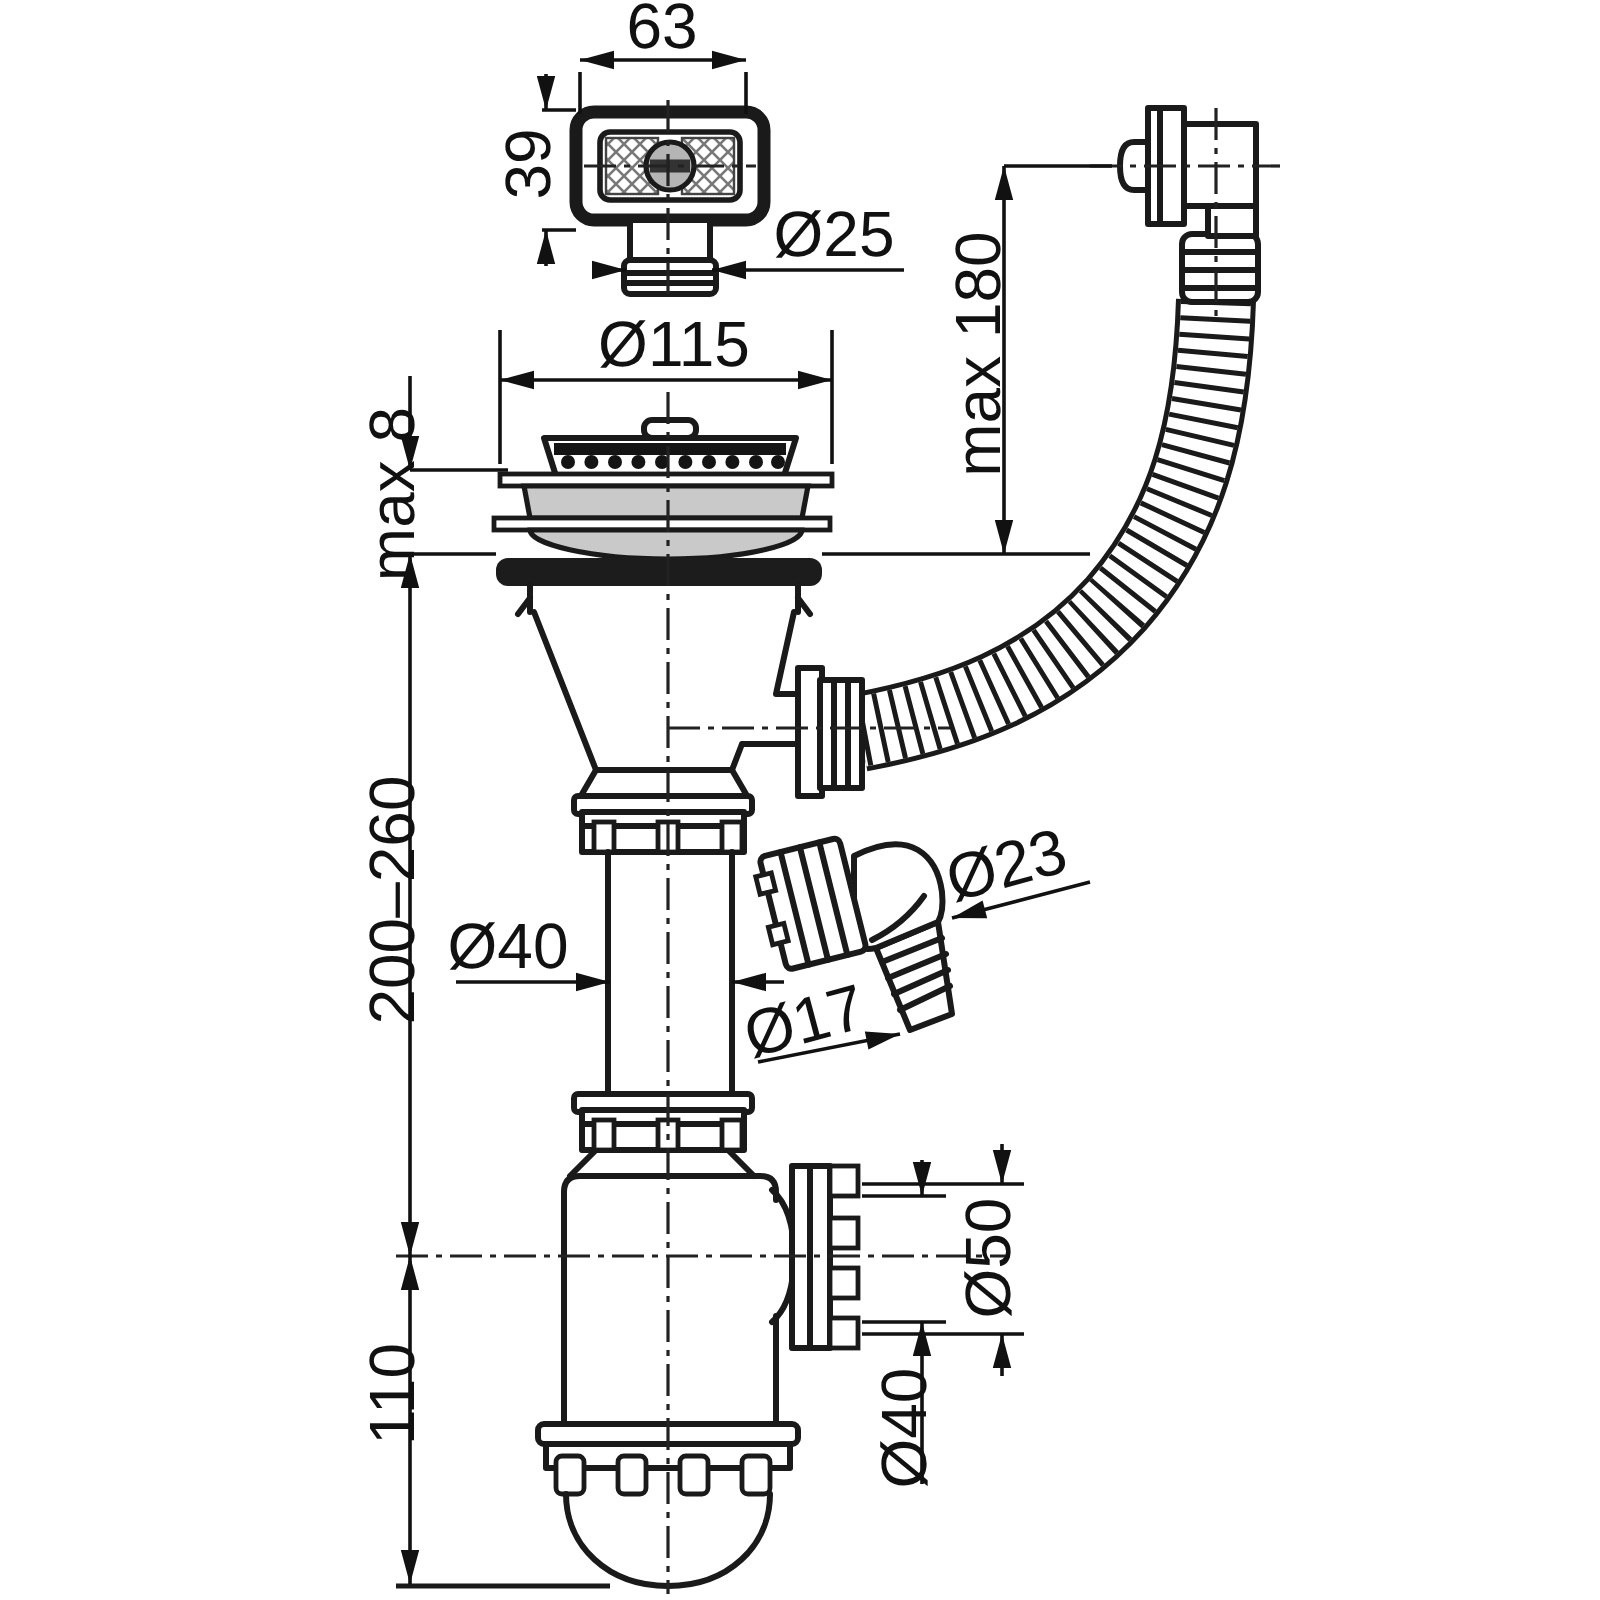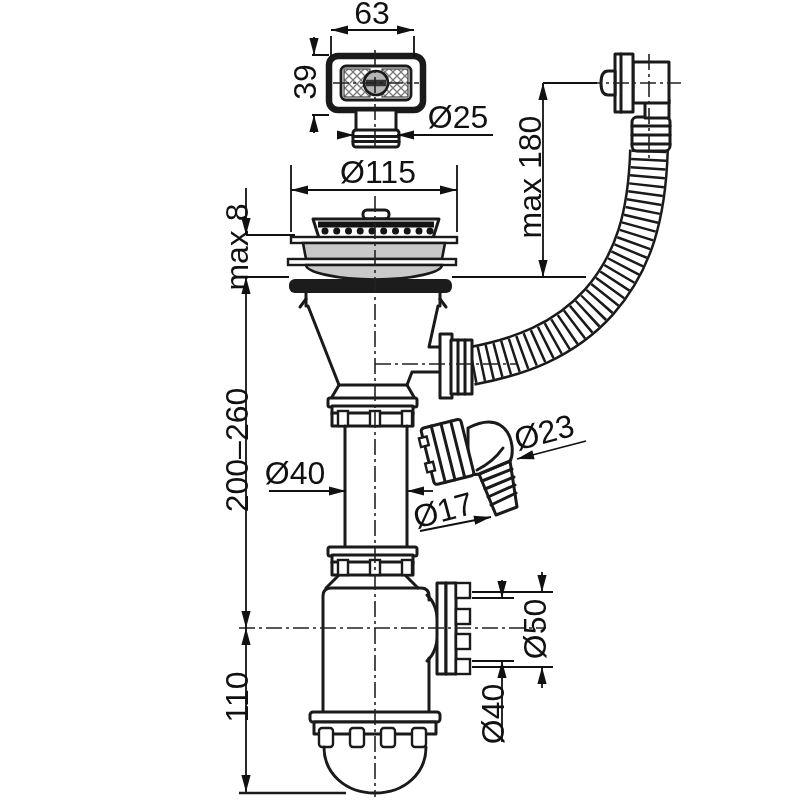--- a/index.html
+++ b/index.html
@@ -1,16 +1,16 @@
 <!DOCTYPE html>
 <html><head>
 <meta charset="utf-8">
 <style>
   html,body{margin:0;padding:0;background:#ffffff;}
-  .stage{width:672px;height:800px;position:relative;background:#737373;overflow:hidden;margin-left:41px;}
+  .stage{width:672px;height:800px;position:relative;background:#737373;overflow:hidden;}
   svg{display:block;}
   text{font-family:"Liberation Sans", sans-serif;font-size:32px;fill:#111;}
   .ol{stroke:#1a1a1a;stroke-width:3;fill:none;stroke-linejoin:round;stroke-linecap:round;}
   .olw{stroke:#1a1a1a;stroke-width:3;fill:#ffffff;stroke-linejoin:round;}
   .thin{stroke:#1a1a1a;stroke-width:2.4;fill:#ffffff;}
   .dim{stroke:#111;stroke-width:1.8;fill:none;}
   .cl{stroke:#222;stroke-width:1.6;fill:none;stroke-dasharray:16 4 3 4;}
 </style>
 </head>
 <body>

